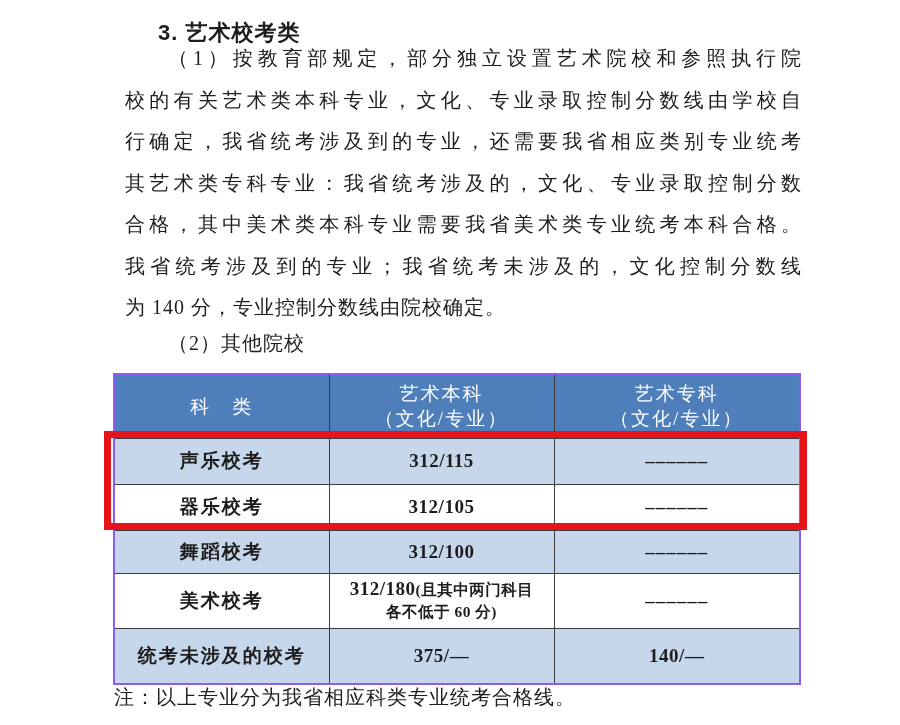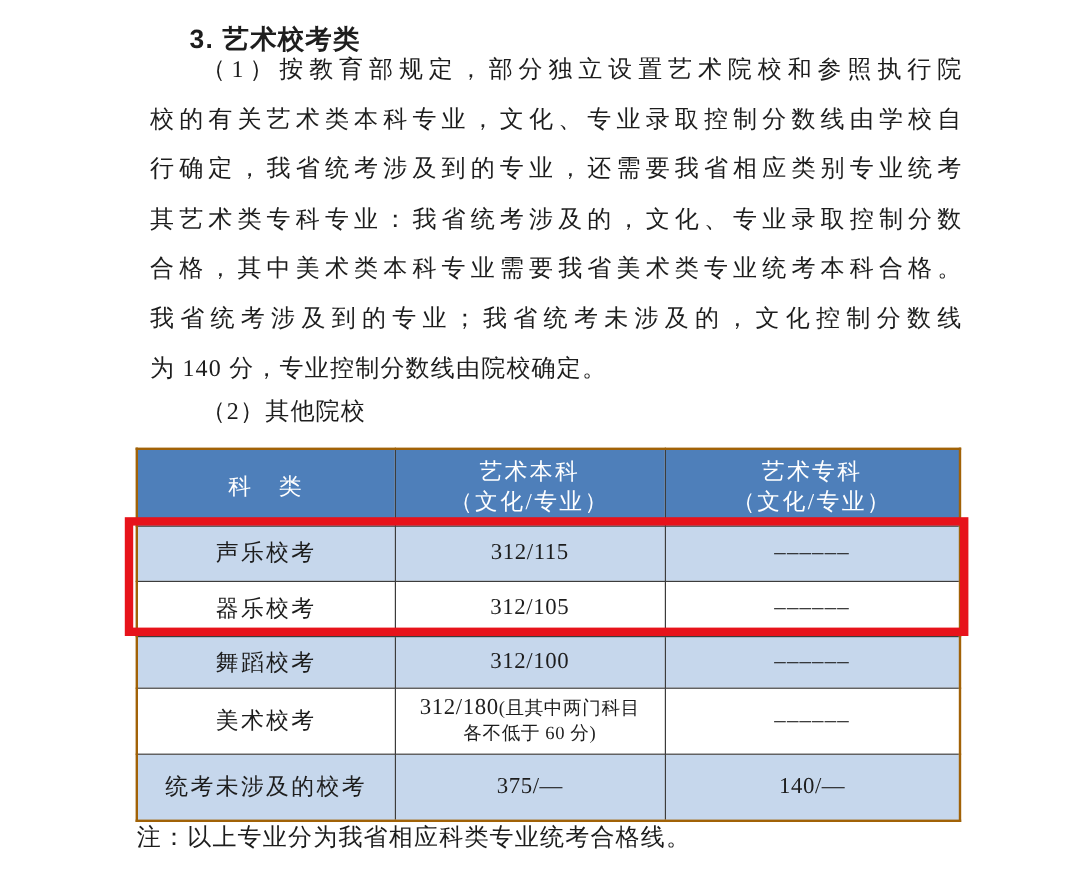--- a/index.html
+++ b/index.html
@@ -24,25 +24,25 @@
   }
   .para1 .line.first{text-indent:43px;}
   .para1 .line.last{text-align:left;text-align-last:left;letter-spacing:1px;}
   .para2{
     position:absolute;left:125px;top:322px;width:676px;
     font-size:20px;line-height:42px;text-indent:43px;letter-spacing:1px;
   }
   .table-wrap{position:absolute;left:113px;top:373px;}
   table{
     border-collapse:collapse;table-layout:fixed;width:686px;
-    border:2px solid #a16207;
+    border:2px solid #8b5cf6;
   }
   td,th{
     border:1px solid #3c3c3c;text-align:center;vertical-align:middle;
-    padding:0;overflow:hidden;
+    padding:0;overflow:hidden;font-weight:bold;
   }
   thead th{
     background:#4e7fba;color:#ffffff;font-weight:normal;
     font-size:19px;line-height:25px;white-space:pre-line;letter-spacing:2px;
   }
   tr.h-row{height:64px;}
   tr.r0{height:46px;} tr.r1{height:46px;} tr.r2{height:43px;}
   tr.r3{height:55px;margin-top:12px;} tr.r4{height:56px;}
   tr.shaded td{background:#c6d7ec;}
   .cat{font-size:19px;letter-spacing:2px;}

